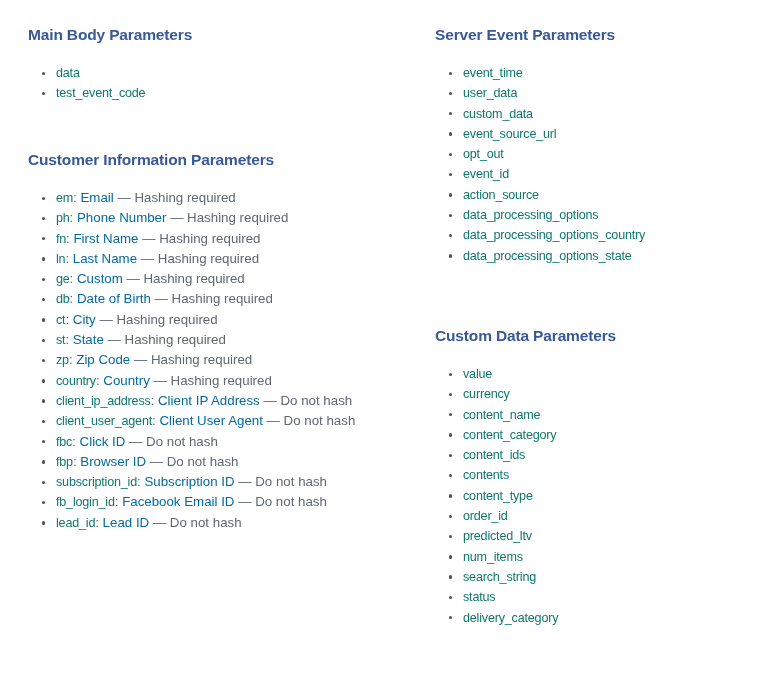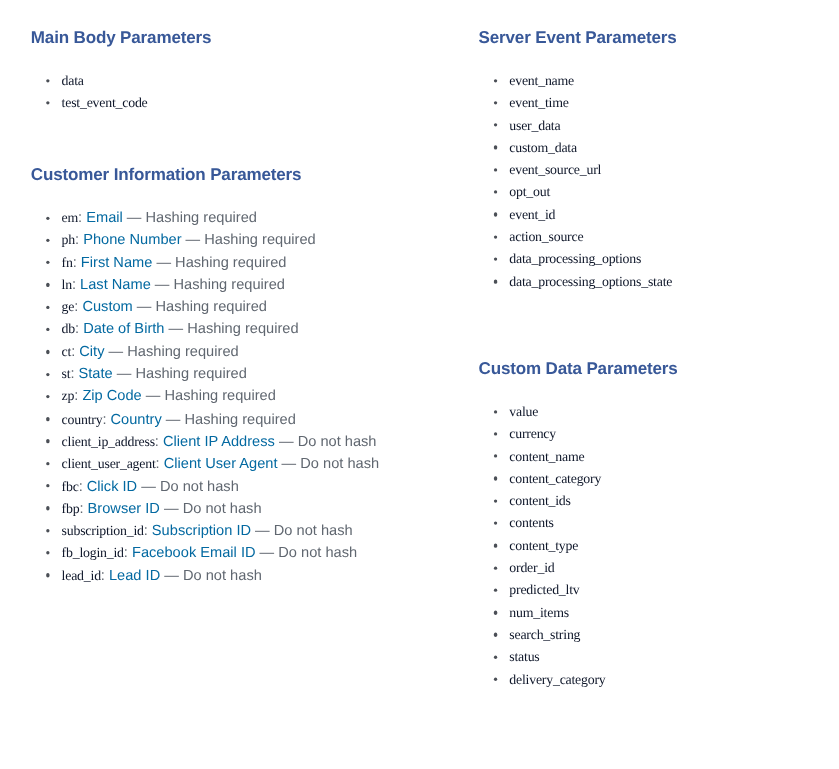--- a/index.html
+++ b/index.html
@@ -64,23 +64,23 @@
     position: absolute;
     left: 14px;
     top: 8.5px;
     width: 3.4px;
     height: 3.4px;
     border-radius: 50%;
     background: #4b4f56;
   }
 
   code.code {
-    font-family: Liberation Serif, serif;
+    font-family: Liberation Sans, sans-serif;
     font-size: 12.6px;
-    color: #0f172a;
+    color: #0f766e;
     letter-spacing: -0.2px;
   }
 
   a.link {
     font-family: "Liberation Sans", sans-serif;
     font-size: 13.3px;
     color: #0369a1;
     text-decoration: none;
     cursor: pointer;
     margin-top: 29px;
@@ -139,29 +139,29 @@
         </ul>
     </section>
 
   </div>
 
   <div class="col col-right">
 
     <section class="section s-server">
       <h3 class="section-heading">Server Event Parameters</h3>
       <ul class="param-list">
-          <li><code class="code">event_name</code></li>
           <li><code class="code">event_time</code></li>
           <li><code class="code">user_data</code></li>
           <li><code class="code">custom_data</code></li>
           <li><code class="code">event_source_url</code></li>
           <li><code class="code">opt_out</code></li>
           <li><code class="code">event_id</code></li>
           <li><code class="code">action_source</code></li>
           <li><code class="code">data_processing_options</code></li>
+          <li><code class="code">data_processing_options_country</code></li>
           <li><code class="code">data_processing_options_state</code></li>
         </ul>
     </section>
 
     <section class="section s-custom">
       <h3 class="section-heading">Custom Data Parameters</h3>
       <ul class="param-list">
           <li><code class="code">value</code></li>
           <li><code class="code">currency</code></li>
           <li><code class="code">content_name</code></li>

